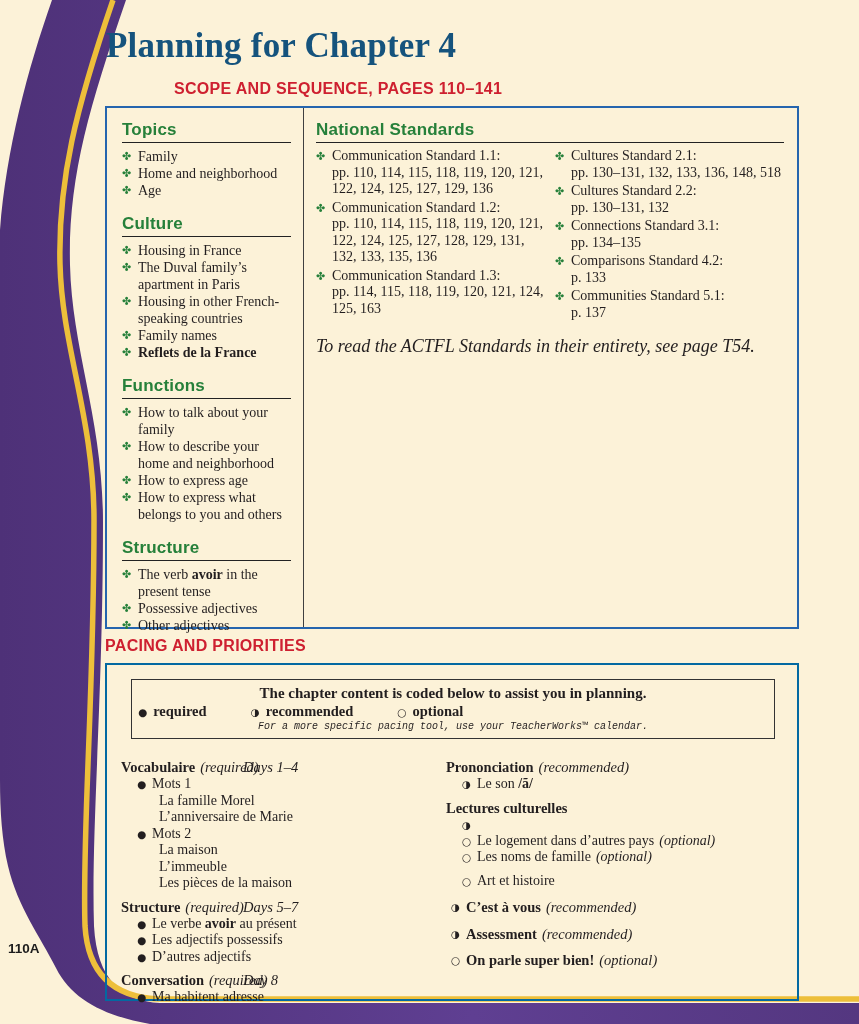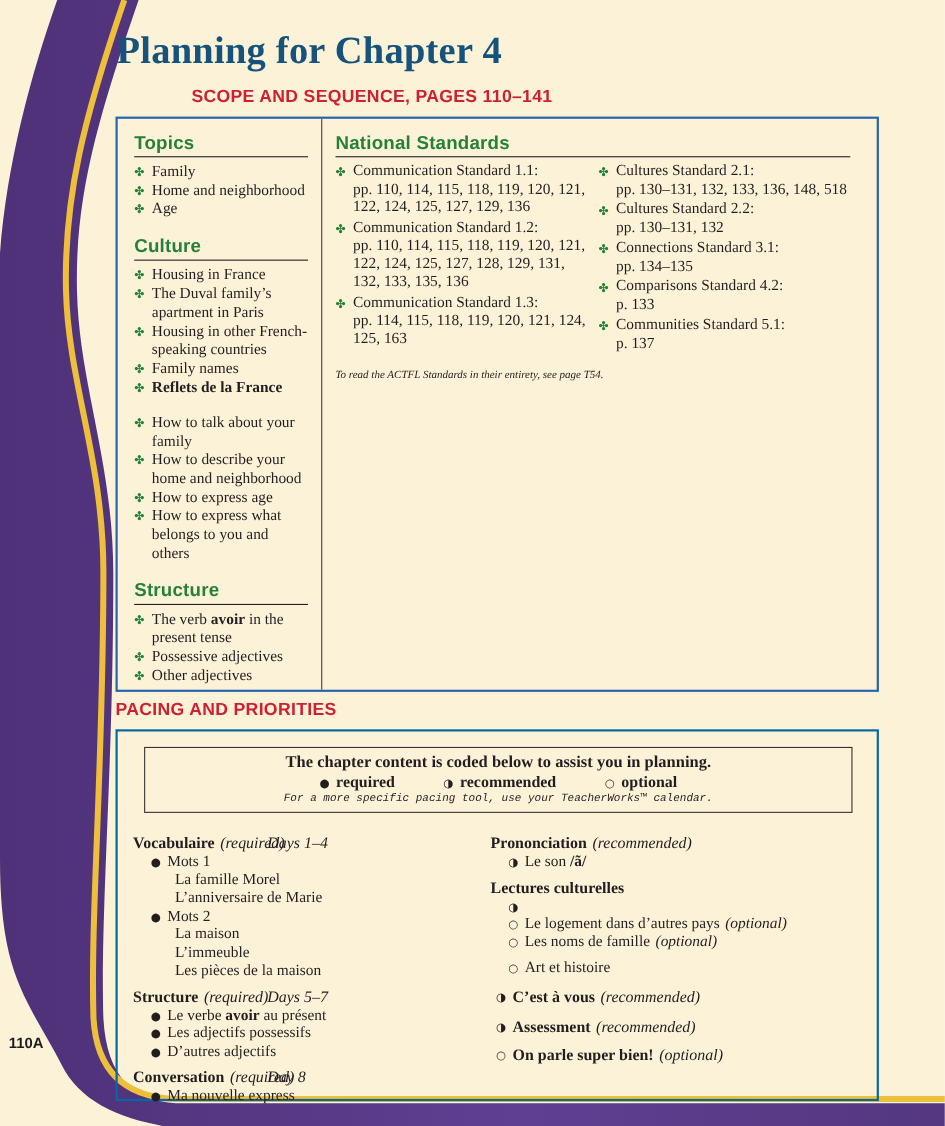--- a/index.html
+++ b/index.html
@@ -6,40 +6,40 @@
   .page{position:relative;width:859px;height:1024px;background:#fcf2d8;overflow:hidden;
         font-family:"Liberation Serif",serif;color:#221e1f;}
   .deco{position:absolute;left:0;top:0;width:859px;height:1024px;}
 
   .title{position:absolute;left:106px;top:26px;font-size:35px;font-weight:bold;color:#15537d;letter-spacing:.2px;}
   .subtitle{position:absolute;left:150px;top:80px;font-family:"Liberation Sans",sans-serif;
             font-weight:bold;font-size:16px;color:#ce2030;letter-spacing:.3px;margin-left:24px;}
 
   .scope-box{position:absolute;left:105px;top:106px;width:690px;height:519px;border:2px solid #2565ae;display:flex;}
   .col-left{width:231px;padding:12px 12px 0 15px;border-right:1px solid #404040;}
-  .col-right{flex:1;padding:12px 24px 0 12px;}
+  .col-right{flex:1;padding:12px 13px 0 12px;}
   .green-head{font-family:"Liberation Sans",sans-serif;font-size:17px;font-weight:bold;color:#26803a;
               border-bottom:1.5px solid #222;padding-bottom:2px;margin-bottom:5px;letter-spacing:.2px;}
   .section{margin-bottom:15px;}
   .item{display:flex;font-size:14px;line-height:17px;}
   .bul{flex:none;width:16px;color:#26803a;font-size:11px;font-family:"DejaVu Sans",sans-serif;line-height:17px;}
   .itx{flex:1;}
   .std-cols{display:flex;margin-top:2px;}
   .std-col{width:229px;padding-right:10px;}
   .std-col.last{flex:1;padding-right:0;}
   .std{display:flex;font-size:14px;line-height:16.5px;margin-bottom:2px;}
   .std-name,.std-pages{display:block;}
-  .std-note{margin-top:13px;font-style:italic;font-size:10px;}
+  .std-note{margin-top:13px;font-style:italic;font-size:18px;}
 
   .pacing-head{position:absolute;left:105px;top:637px;font-family:"Liberation Sans",sans-serif;
                font-weight:bold;font-size:16px;color:#ce2030;letter-spacing:.3px;}
   .pacing-box{position:absolute;left:105px;top:663px;width:690px;height:334px;border:2px solid #0369a1;}
   .legend{margin:14px 22px 0 24px;border:1px solid #333;text-align:center;padding:5px 6px 6px;}
   .lg1{font-weight:bold;font-size:15px;}
-  .lg2{margin-top:1px;font-size:14.5px;font-weight:bold;display:flex;justify-content:center;gap:44px;}
+  .lg2{margin-top:1px;font-size:14.5px;font-weight:bold;display:flex;gap:44px;}
   .lg2 .sym{width:auto;margin-right:6px;}
   .lg3{margin-top:1px;font-size:10px;font-style:italic;font-family:Liberation Mono, monospace;}
   .pacing-cols{display:flex;margin-top:20px;padding-left:14px;}
   .pcol-left{width:325px;}
   .pcol-right{flex:1;}
   .pgroup{margin-bottom:7px;}
   .ghead{position:relative;font-size:14.5px;line-height:17px;}
   .gtitle{font-weight:bold;}
   .gqual{margin-left:5px;}
   .gdays{position:absolute;left:122px;top:0;font-style:italic;}
@@ -113,20 +113,21 @@
             <span class="bul">✤</span>
             <span class="itx"><span>Family names</span></span>
           </div>
         <div class="item">
             <span class="bul">✤</span>
             <span class="itx"><b>Reflets de la France</b></span>
           </div>
       </div>
 
       <div class="section">
+        <div class="green-head">Functions</div>
         <div class="item">
             <span class="bul">✤</span>
             <span class="itx"><span>How to talk about your family</span></span>
           </div>
         <div class="item">
             <span class="bul">✤</span>
             <span class="itx"><span>How to describe your home and neighborhood</span></span>
           </div>
         <div class="item">
             <span class="bul">✤</span>
@@ -280,21 +281,21 @@
           <div class="entry lvl1">
               <span class="sym">●</span>
               <span class="etx"><span>D’autres adjectifs</span></span>
             </div>
         </div>
 
         <div class="pgroup">
           <div class="ghead"><b class="gtitle">Conversation</b><i class="gqual">(required)</i><i class="gdays">Day 8</i></div>
           <div class="entry lvl1">
               <span class="sym">●</span>
-              <span class="etx"><span>Ma nouvelle express</span></span>
+              <span class="etx"><span>Ma habitent adresse</span></span>
             </div>
         </div>
 
       </div>
 
       <div class="pcol-right">
 
         <div class="pgroup">
           <div class="ghead"><b class="gtitle">Prononciation</b><i class="gqual">(recommended)</i></div>
           <div class="entry lvl1">

